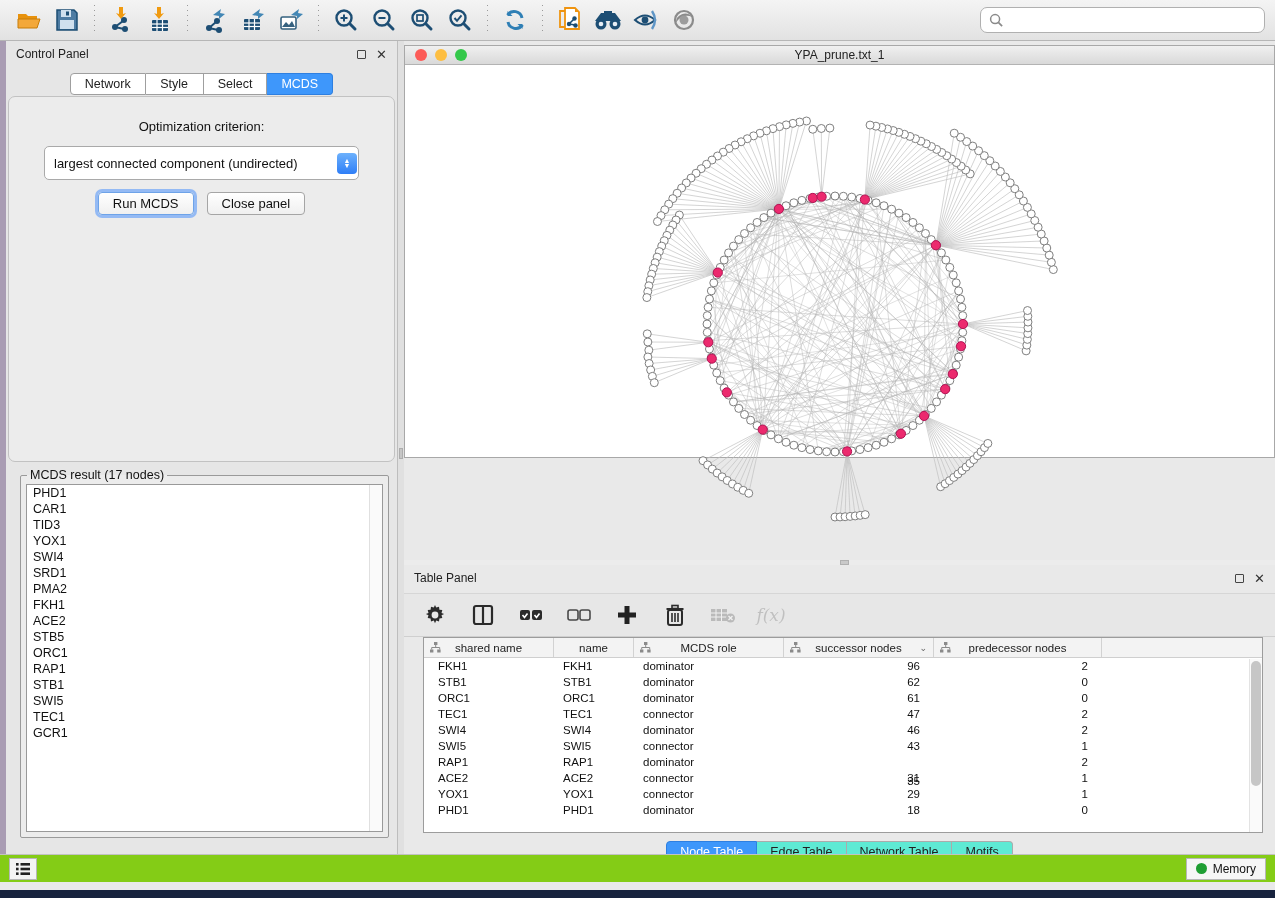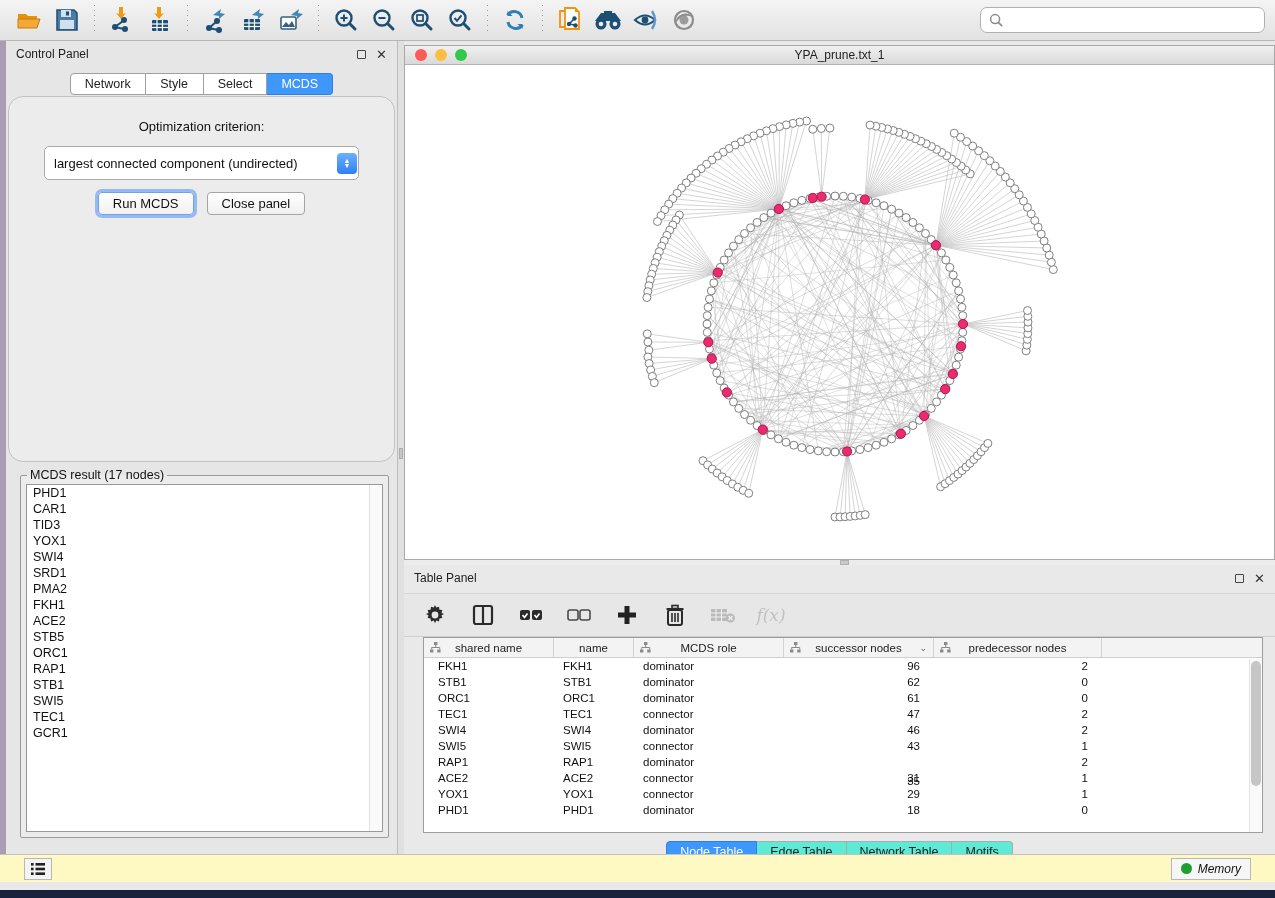--- a/index.html
+++ b/index.html
@@ -25,21 +25,21 @@
   .panel-head .ph-icons { margin-left:auto; display:flex; align-items:center; gap:10px; }
   .float-ic { width:9px; height:9px; border:1.5px solid #444; border-radius:1px; display:inline-block; cursor:pointer; }
   .close-ic { font-size:13px; font-weight:bold; color:#333; line-height:1; cursor:pointer; }
   .cp-tabs { display:flex; justify-content:center; margin-top:6px; }
   .cp-tab { font-size:12.5px; padding:3px 14px; background:#fff; border:1px solid #9f9f9f; border-left:none;
     color:#222; cursor:pointer; min-width:58px; text-align:center; }
   .cp-tab:first-child { border-left:1px solid #9f9f9f; border-radius:4px 0 0 4px; }
   .cp-tab:last-child { border-radius:0 4px 4px 0; }
   .cp-tab.active { background:#3e97fb; border-color:#2e7fe0; color:#fff; }
   .cp-body { position:absolute; left:2px; right:2px; top:55px; height:366px; background:#ececec;
-    border:1px solid #c2c2c2; border-radius:15px; text-align:center; }
+    border:1px solid #c2c2c2; border-radius:7px; text-align:center; }
   .opt-label { margin-top:22px; font-size:13px; color:#111; }
   .dropdown { margin:12px auto 0; width:315px; height:34px; background:#fff; border:1px solid #a9a9a9;
     border-radius:5px; display:flex; align-items:center; cursor:pointer; }
   .dropdown .dd-text { flex:1; font-size:13px; color:#111; text-align:left; padding-left:9px; white-space:nowrap; }
   .dd-btn { width:20px; height:21px; background:linear-gradient(#6db1fc,#2e7ef7); border-radius:4px; margin-right:1px;
     display:flex; flex-direction:column; align-items:center; justify-content:center; color:#fff; font-size:7px; line-height:5px; }
   .btn-row { margin-top:12px; display:flex; justify-content:center; gap:13px; }
   .jbtn { font-size:13px; color:#111; background:linear-gradient(#ffffff,#f0f0f0); border:1px solid #a5a5a5;
     border-radius:4px; padding:3px 14px; cursor:pointer; font-family:inherit; }
   .jbtn.focus { box-shadow:0 0 0 3px rgba(90,153,250,.6); border-color:#6ea3e8; }
@@ -47,21 +47,21 @@
     border:1px solid #9a9a9a; border-radius:2px; background:#ececec; }
   .mcds-group legend { font-size:12.5px; color:#111; margin-left:6px; padding:0 3px; }
   .mcds-list-wrap { position:absolute; inset:2px 5px 5px 5px; background:#fff; border:1px solid #999; overflow:hidden; }
   .mcds-scroll { position:absolute; top:0; bottom:0; right:0; width:13px; background:#fafafa; border-left:1px solid #e0e0e0; }
   .mcds-item { font-size:12.5px; color:#111; line-height:16px; padding-left:6px; cursor:default; }
 
   .vsplit { position:absolute; left:398px; top:41px; width:6px; bottom:36px; background:#e0e0e0; cursor:col-resize; }
   .vsplit .grip { position:absolute; left:1px; top:407px; width:4px; height:11px; background:#c6c6c6; border:1px solid #adadad; }
 
   
-  .net-frame { position:absolute; left:404px; top:45px; right:0; height:515px; border:1px solid #a8a8a8; background:#fff; }
+  .net-frame { position:absolute; left:404px; top:45px; right:0; height:413px; border:1px solid #a8a8a8; background:#fff; }
   .net-title { height:19px; background:linear-gradient(#f0f0f0,#d9d9d9); border-bottom:1px solid #b3b3b3;
     display:flex; align-items:center; position:relative; }
   .lights { display:flex; gap:8px; margin-left:10px; }
   .light { width:12px; height:12px; border-radius:50%; }
   .net-title .t { position:absolute; left:0; right:0; text-align:center; font-size:12px; color:#222; }
   #net-canvas { position:absolute; left:0; top:19px; width:869px; height:494px; }
 
   .hsplit { position:absolute; left:404px; top:560px; right:0; height:5px; background:#ececec; cursor:row-resize; }
   .hsplit .grip { position:absolute; left:50%; top:0; width:9px; height:5px; background:#c9c9c9; border:1px solid #b0b0b0; }
 
@@ -85,22 +85,22 @@
   .td.r { text-align:right; padding-right:14px; }
   .tbl-scroll { position:absolute; right:0; top:21px; bottom:0; width:13px; background:#fafafa; border-left:1px solid #e3e3e3; }
   .tbl-thumb { position:absolute; left:1px; right:1px; top:2px; height:125px; background:#c6c6c6; border-radius:6px; }
   .tp-tabs { position:absolute; left:0; right:0; top:276px; display:flex; justify-content:center; }
   .tp-tab { font-size:12.5px; padding:3px 13px; background:#5eead4; border:1px solid #ababab; border-left:none; color:#222; cursor:pointer; }
   .tp-tab:first-child { border-left:1px solid #ababab; border-radius:4px 0 0 4px; }
   .tp-tab:last-child { border-radius:0 4px 4px 0; }
   .tp-tab.active { background:#3e97fb; border-color:#2e7fe0; color:#fff; }
 
   
-  .status { position:absolute; left:0; right:0; bottom:8px; height:28px; background:#fef9c3; border-top:1px solid #c2c2c2;
-    display:flex; align-items:center; padding:0 24px;font-style:italic; }
+  .status { position:absolute; left:0; right:0; bottom:8px; height:28px; background:#84cc16; border-top:1px solid #c2c2c2;
+    display:flex; align-items:center; padding:0 9px; }
   .sb-btn { width:28px; height:22px; background:#f4f4f4; border:1px solid #b7b7b7; display:flex; align-items:center; justify-content:center; cursor:pointer; }
   .mem-btn { margin-left:auto; height:22px; background:#f6f6f6; border:1px solid #b7b7b7; display:flex; align-items:center;
     gap:6px; padding:0 9px; font-size:12px; color:#111; cursor:pointer; }
   .mem-dot { width:11px; height:11px; border-radius:50%; background:#1f9e33; }
 </style>
 </head>
 <body>
 
 <div class="desktop">
  <div class="app">

